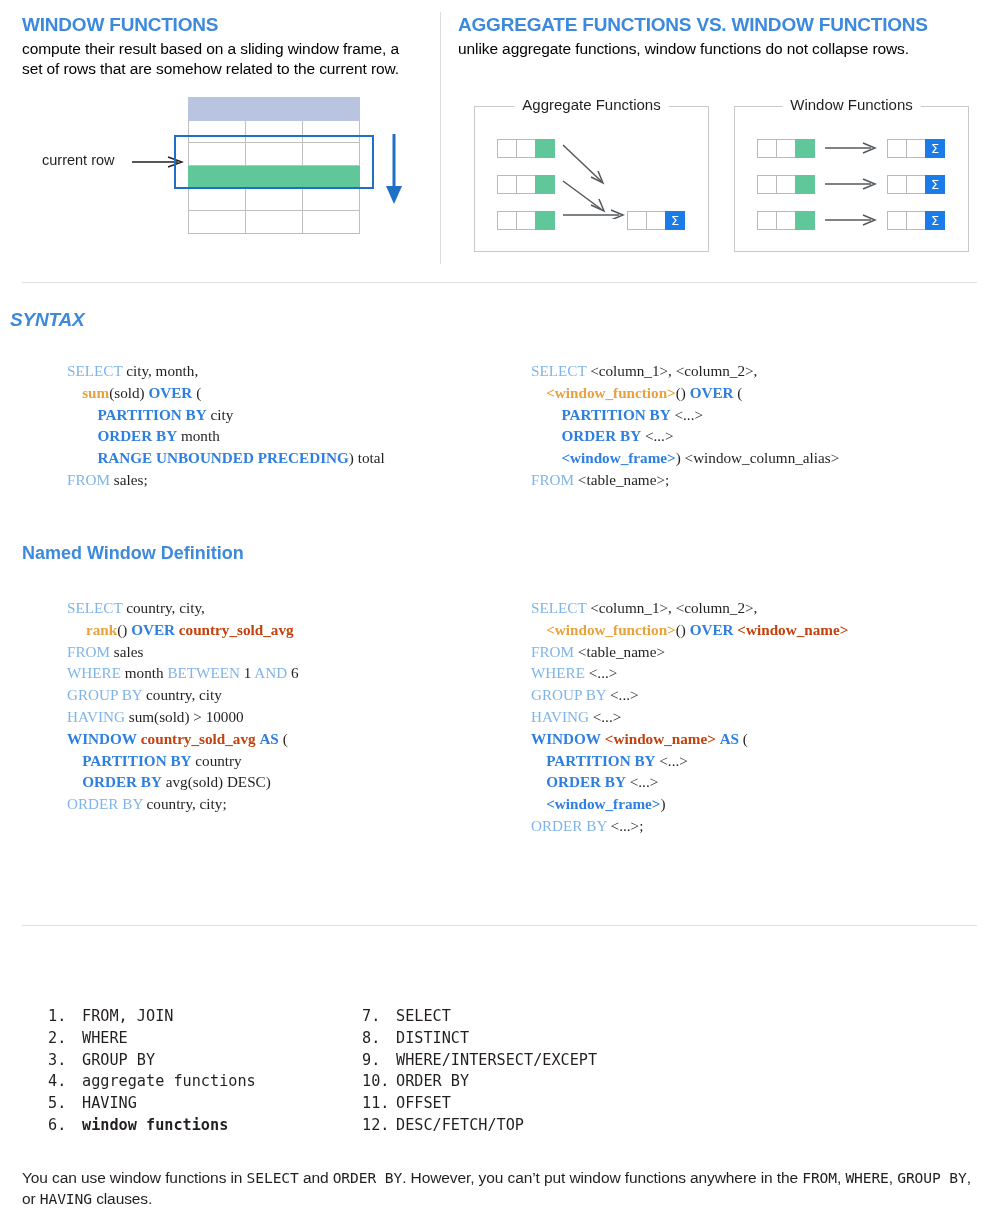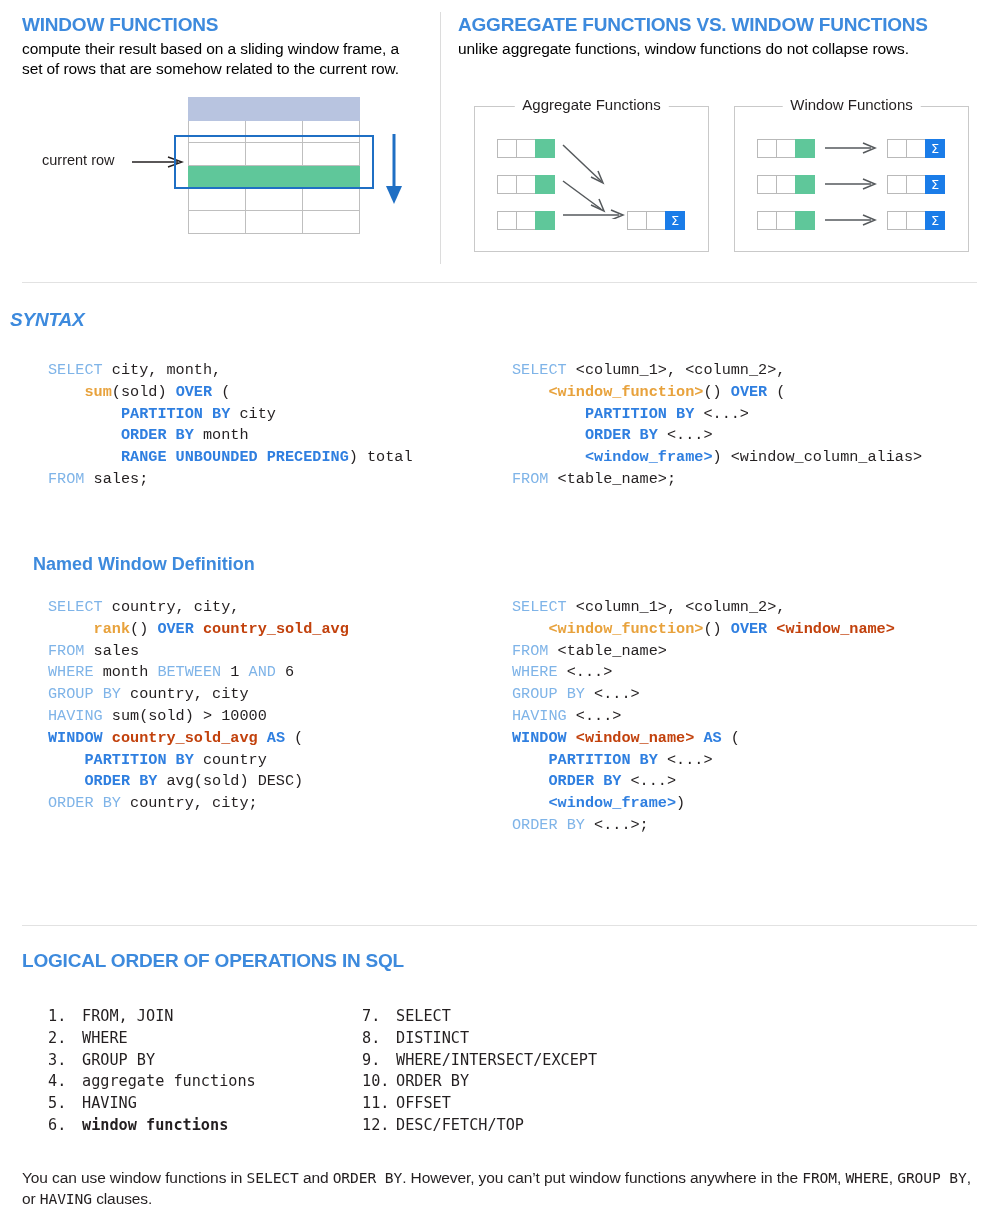--- a/index.html
+++ b/index.html
@@ -23,21 +23,21 @@
     font-weight: bold;
     font-size: 19px;
     letter-spacing: -0.2px;
     margin: 0 0 3px 0;
     line-height: 1.15;
   }
   .h-sub {
     color: #3d8add;
     font-weight: bold;
     font-size: 18px;
-    margin: 11px;
+    margin: 0;
     line-height: 1.2;
   }
   .lede {
     font-size: 15.5px;
     line-height: 1.33;
     color: #000000;
     margin: 0;
     letter-spacing: -0.1px;
   }
 
@@ -112,25 +112,26 @@
   .minirow .c.green { background: #5fc79a; border-color: #5fc79a; }
   .minirow .c.sigma {
     background: #1a7ce8; border-color: #1a7ce8;
     color: #fff; font-size: 13px;
     display: flex; align-items: center; justify-content: center;
     font-family: "DejaVu Sans", sans-serif;
   }
 
   
   .code {
-    font-family: Liberation Mono, monospace;
+    font-family: Liberation Serif, serif;
     font-size: 15.2px;
     line-height: 21.8px;
     white-space: pre;
     color: #231f20;
+    margin-left: 19px;
   }
   .kw      { color: #7fb4e8; }              
   .kwb     { color: #2f7fe0; font-weight: bold; }  
   .fn      { color: #e8a23c; font-weight: bold; }  
   .wname   { color: #c2410c; font-weight: bold; }  
   .plain   { color: #231f20; }
 
   .code-col-l { position: absolute; left: 48px; width: 460px; }
   .code-col-r { position: absolute; left: 512px; width: 480px; }
 
@@ -311,21 +312,20 @@
   <div class="code code-col-r" style="top:360px;"><div><span class="kw">SELECT</span><span class="plain"> &lt;column_1&gt;, &lt;column_2&gt;,</span></div><div><span class="plain">    </span><span class="fn">&lt;window_function&gt;</span><span class="plain">() </span><span class="kwb">OVER</span><span class="plain"> (</span></div><div><span class="plain">        </span><span class="kwb">PARTITION BY</span><span class="plain"> &lt;...&gt;</span></div><div><span class="plain">        </span><span class="kwb">ORDER BY</span><span class="plain"> &lt;...&gt;</span></div><div><span class="plain">        </span><span class="kwb">&lt;window_frame&gt;</span><span class="plain">) &lt;window_column_alias&gt;</span></div><div><span class="kw">FROM</span><span class="plain"> &lt;table_name&gt;;</span></div></div>
 
   <h2 class="h-sub" style="position:absolute; left:22px; top:543px;">Named Window Definition</h2>
 
   <div class="code code-col-l" style="top:597px;"><div><span class="kw">SELECT</span><span class="plain"> country, city,</span></div><div><span class="plain">     </span><span class="fn">rank</span><span class="plain">() </span><span class="kwb">OVER</span><span class="plain"> </span><span class="wname">country_sold_avg</span></div><div><span class="kw">FROM</span><span class="plain"> sales</span></div><div><span class="kw">WHERE</span><span class="plain"> month </span><span class="kw">BETWEEN</span><span class="plain"> 1 </span><span class="kw">AND</span><span class="plain"> 6</span></div><div><span class="kw">GROUP BY</span><span class="plain"> country, city</span></div><div><span class="kw">HAVING</span><span class="plain"> sum(sold) &gt; 10000</span></div><div><span class="kwb">WINDOW</span><span class="plain"> </span><span class="wname">country_sold_avg</span><span class="plain"> </span><span class="kwb">AS</span><span class="plain"> (</span></div><div><span class="plain">    </span><span class="kwb">PARTITION BY</span><span class="plain"> country</span></div><div><span class="plain">    </span><span class="kwb">ORDER BY</span><span class="plain"> avg(sold) DESC)</span></div><div><span class="kw">ORDER BY</span><span class="plain"> country, city;</span></div></div>
   <div class="code code-col-r" style="top:597px;"><div><span class="kw">SELECT</span><span class="plain"> &lt;column_1&gt;, &lt;column_2&gt;,</span></div><div><span class="plain">    </span><span class="fn">&lt;window_function&gt;</span><span class="plain">() </span><span class="kwb">OVER</span><span class="plain"> </span><span class="wname">&lt;window_name&gt;</span></div><div><span class="kw">FROM</span><span class="plain"> &lt;table_name&gt;</span></div><div><span class="kw">WHERE</span><span class="plain"> &lt;...&gt;</span></div><div><span class="kw">GROUP BY</span><span class="plain"> &lt;...&gt;</span></div><div><span class="kw">HAVING</span><span class="plain"> &lt;...&gt;</span></div><div><span class="kwb">WINDOW</span><span class="plain"> </span><span class="wname">&lt;window_name&gt;</span><span class="plain"> </span><span class="kwb">AS</span><span class="plain"> (</span></div><div><span class="plain">    </span><span class="kwb">PARTITION BY</span><span class="plain"> &lt;...&gt;</span></div><div><span class="plain">    </span><span class="kwb">ORDER BY</span><span class="plain"> &lt;...&gt;</span></div><div><span class="plain">    </span><span class="kwb">&lt;window_frame&gt;</span><span class="plain">)</span></div><div><span class="kw">ORDER BY</span><span class="plain"> &lt;...&gt;;</span></div></div>
 
 
   <div class="hdivider" style="top:925px;"></div>
 
-  <h2 class="h-section" style="position:absolute; left:22px; top:950px;">LOGICAL ORDER OF OPERATIONS IN SQL</h2>
 
   <div class="oplist" style="left:48px; top:1006px;">
       <div class="num">1.</div>
       <div class="">FROM, JOIN</div>
       <div class="num">2.</div>
       <div class="">WHERE</div>
       <div class="num">3.</div>
       <div class="">GROUP BY</div>
       <div class="num">4.</div>
       <div class="">aggregate functions</div>

